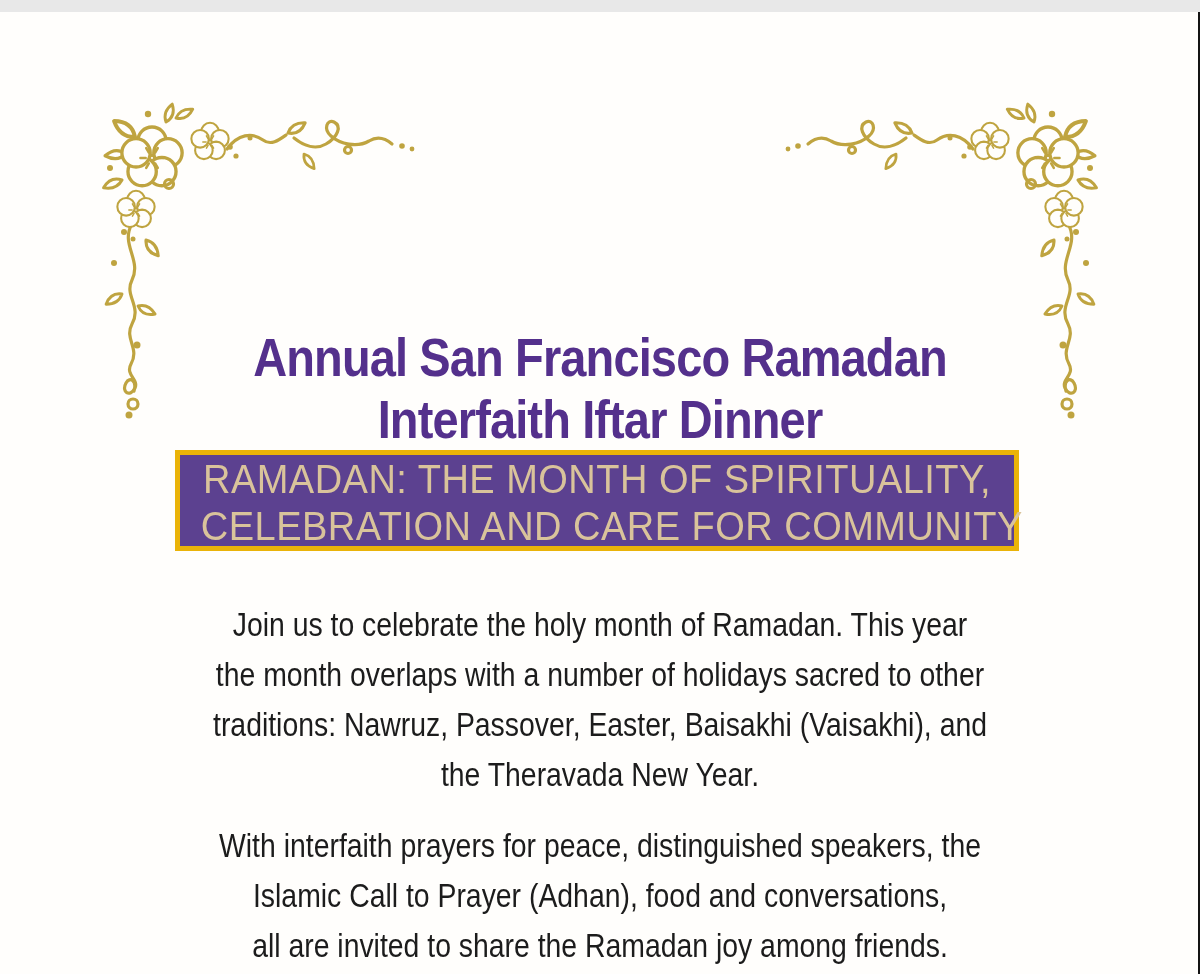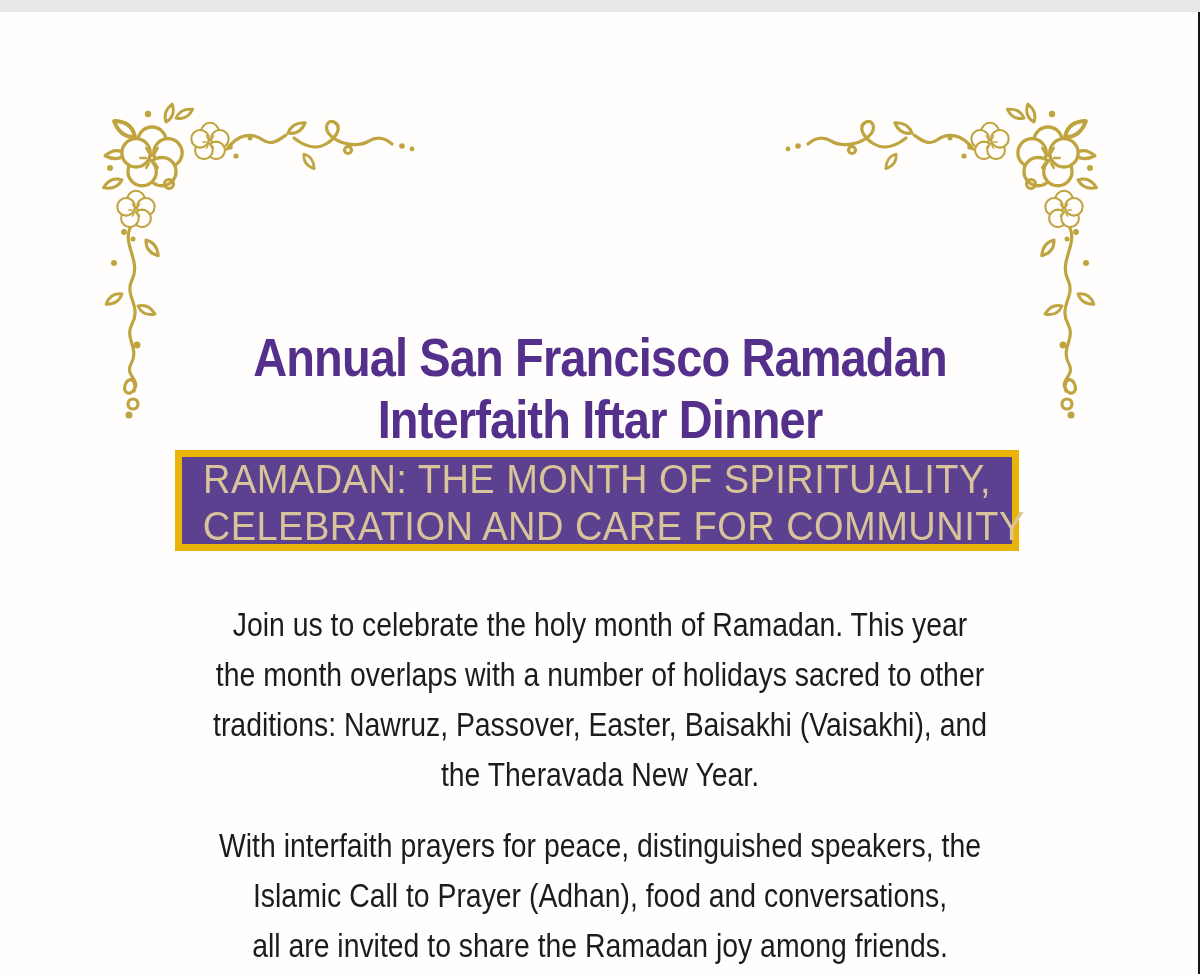--- a/index.html
+++ b/index.html
@@ -29,21 +29,21 @@
     font-weight:bold;
     font-size:54px; line-height:62px;
     letter-spacing:-1px;
     transform:scaleX(0.87); transform-origin:50% 0;
   }
   .banner {
     position:absolute; top:438px; left:175px;
     width:844px; height:101px;
     box-sizing:border-box;
     background:#5c4190;
-    border:7px solid #eab308;
+    border:5px solid #eab308;
     display:flex; flex-direction:column; justify-content:center;
     padding-top:4px;
     text-align:center;
   }
   .banner-line {
     color:#d9c39b;
     font-size:40px; line-height:47px;
     letter-spacing:0.5px;
     transform:scaleX(0.95); transform-origin:50% 50%;
     white-space:nowrap;

